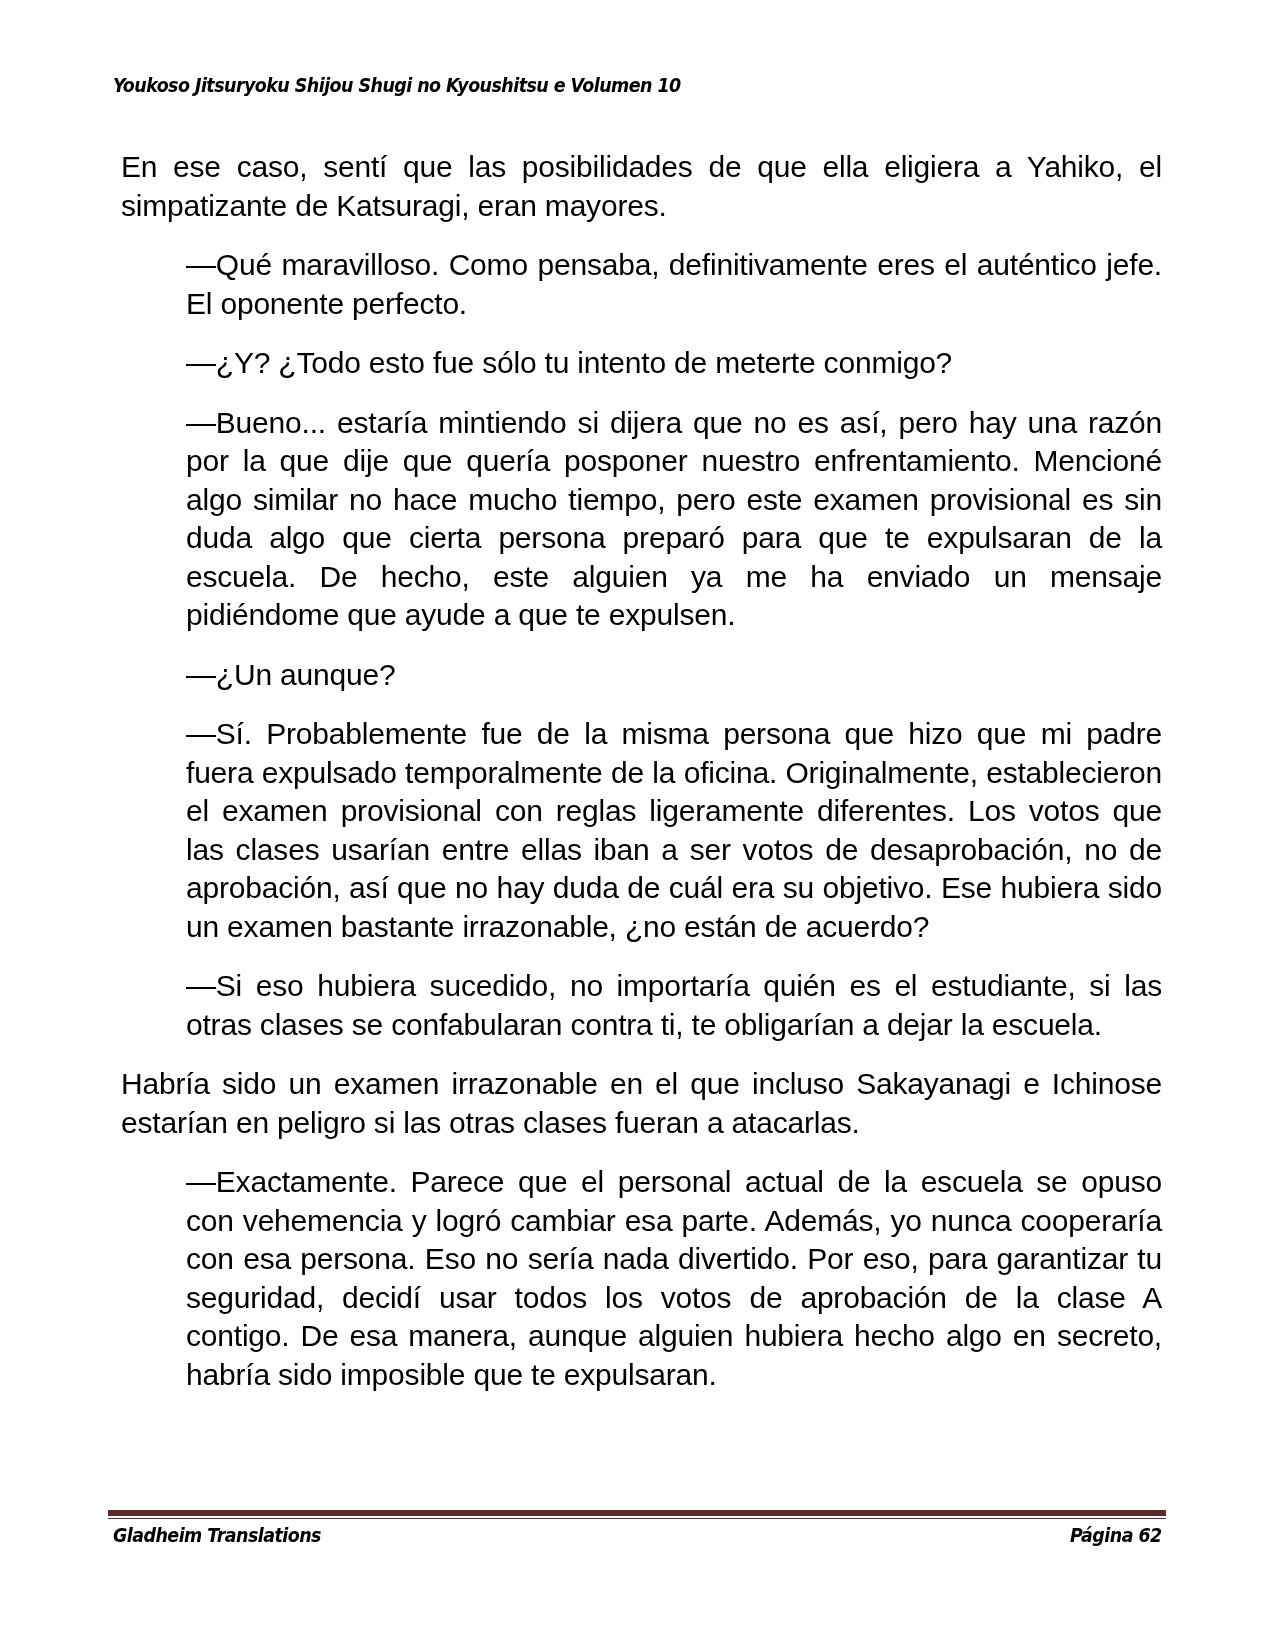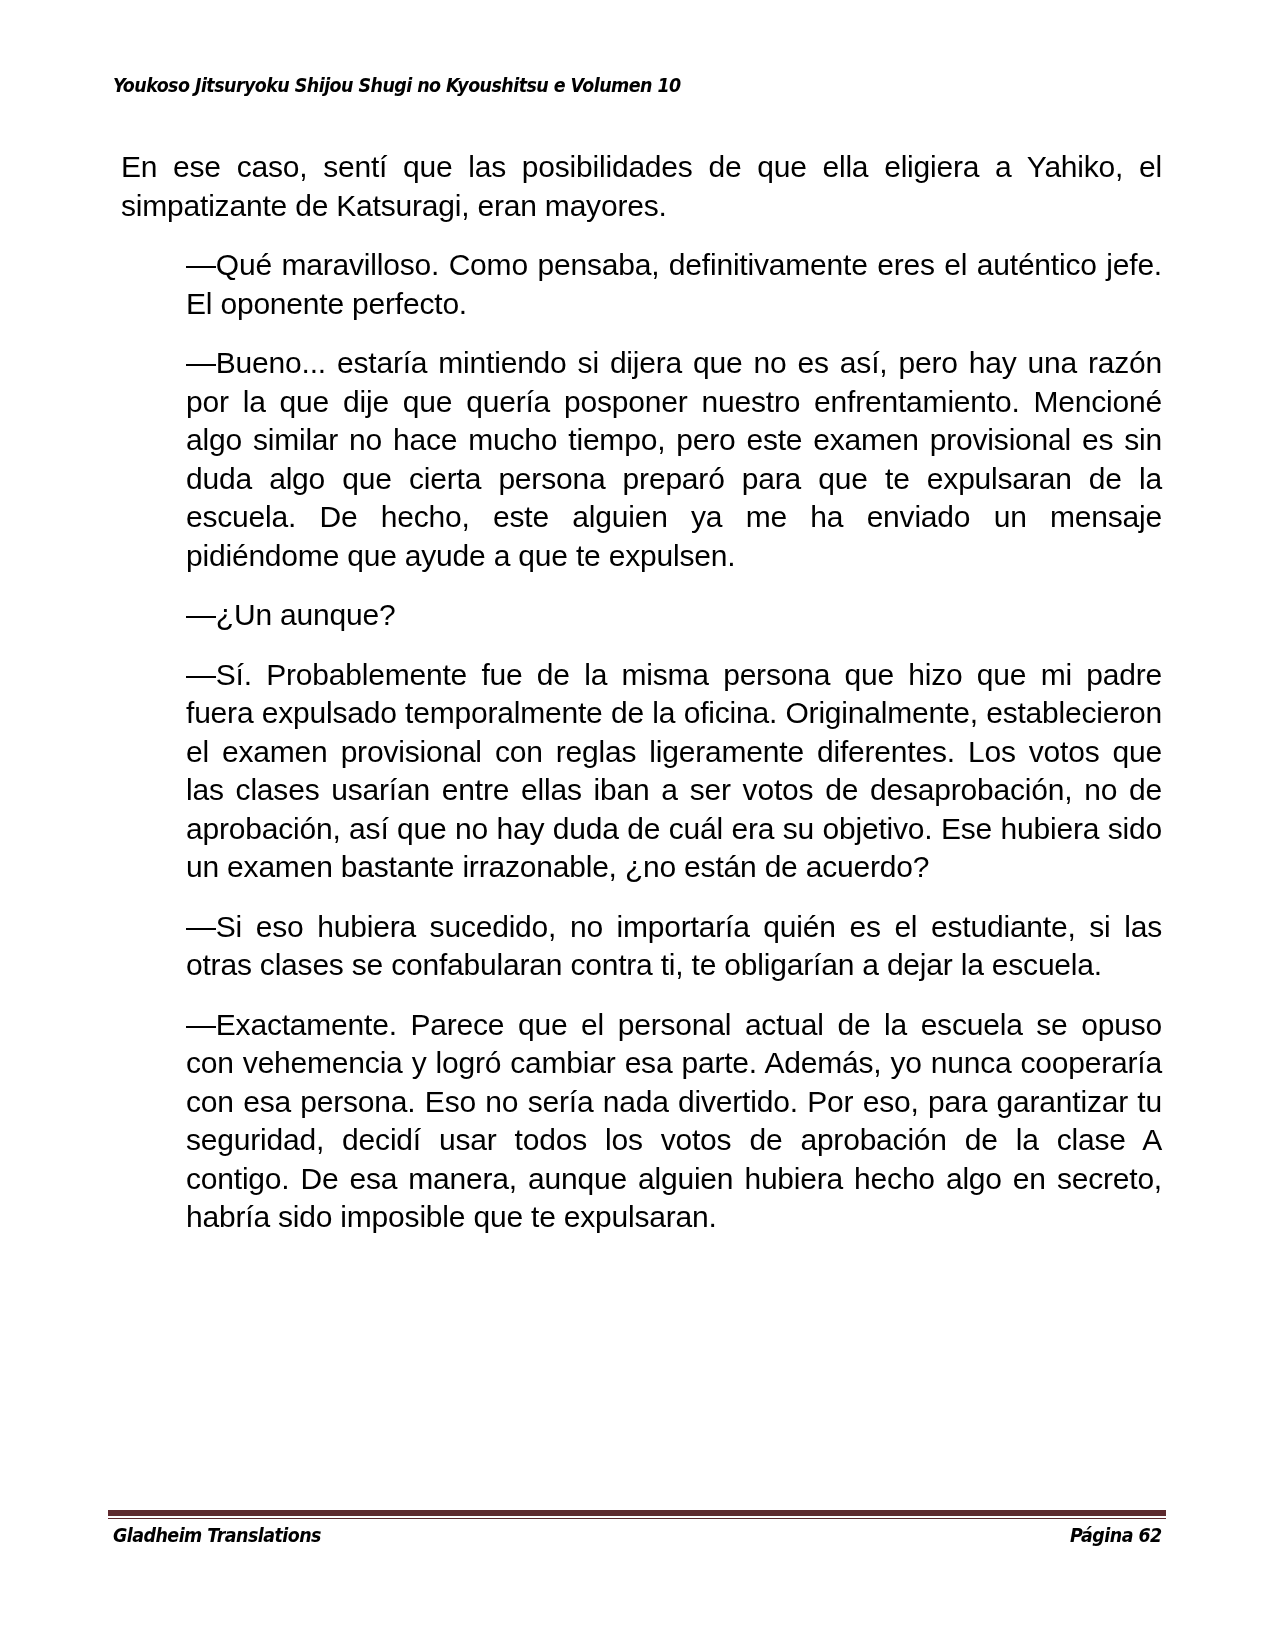--- a/index.html
+++ b/index.html
@@ -84,24 +84,26 @@
     .footer .right { transform-origin: right center; }
   </style>
 </head>
 <body>
 
 <div class="running-header">Youkoso Jitsuryoku Shijou Shugi no Kyoushitsu e Volumen 10</div>
 
 <div class="content">
   <p class="para">En ese caso, sentí que las posibilidades de que ella eligiera a Yahiko, el simpatizante de Katsuragi, eran mayores.</p>
   <p class="para dialog">—Qué maravilloso. Como pensaba, definitivamente eres el auténtico jefe. El oponente perfecto.</p>
+  <p class="para dialog">—¿Y? ¿Todo esto fue sólo tu intento de meterte conmigo?</p>
   <p class="para dialog">—Bueno... estaría mintiendo si dijera que no es así, pero hay una razón por la que dije que quería posponer nuestro enfrentamiento. Mencioné algo similar no hace mucho tiempo, pero este examen provisional es sin duda algo que cierta persona preparó para que te expulsaran de la escuela. De hecho, este alguien ya me ha enviado un mensaje pidiéndome que ayude a que te expulsen.</p>
   <p class="para dialog">—¿Un aunque?</p>
   <p class="para dialog">—Sí. Probablemente fue de la misma persona que hizo que mi padre fuera expulsado temporalmente de la oficina. Originalmente, establecieron el examen provisional con reglas ligeramente diferentes. Los votos que las clases usarían entre ellas iban a ser votos de desaprobación, no de aprobación, así que no hay duda de cuál era su objetivo. Ese hubiera sido un examen bastante irrazonable, ¿no están de acuerdo?</p>
   <p class="para dialog">—Si eso hubiera sucedido, no importaría quién es el estudiante, si las otras clases se confabularan contra ti, te obligarían a dejar la escuela.</p>
+  <p class="para">Habría sido un examen irrazonable en el que incluso Sakayanagi e Ichinose estarían en peligro si las otras clases fueran a atacarlas.</p>
   <p class="para dialog">—Exactamente. Parece que el personal actual de la escuela se opuso con vehemencia y logró cambiar esa parte. Además, yo nunca cooperaría con esa persona. Eso no sería nada divertido. Por eso, para garantizar tu seguridad, decidí usar todos los votos de aprobación de la clase A contigo. De esa manera, aunque alguien hubiera hecho algo en secreto, habría sido imposible que te expulsaran.</p>
 </div>
 
 <div class="footer-rule">
   <div class="thick"></div>
   <div class="gap"></div>
   <div class="thin"></div>
 </div>
 
 <div class="footer">

